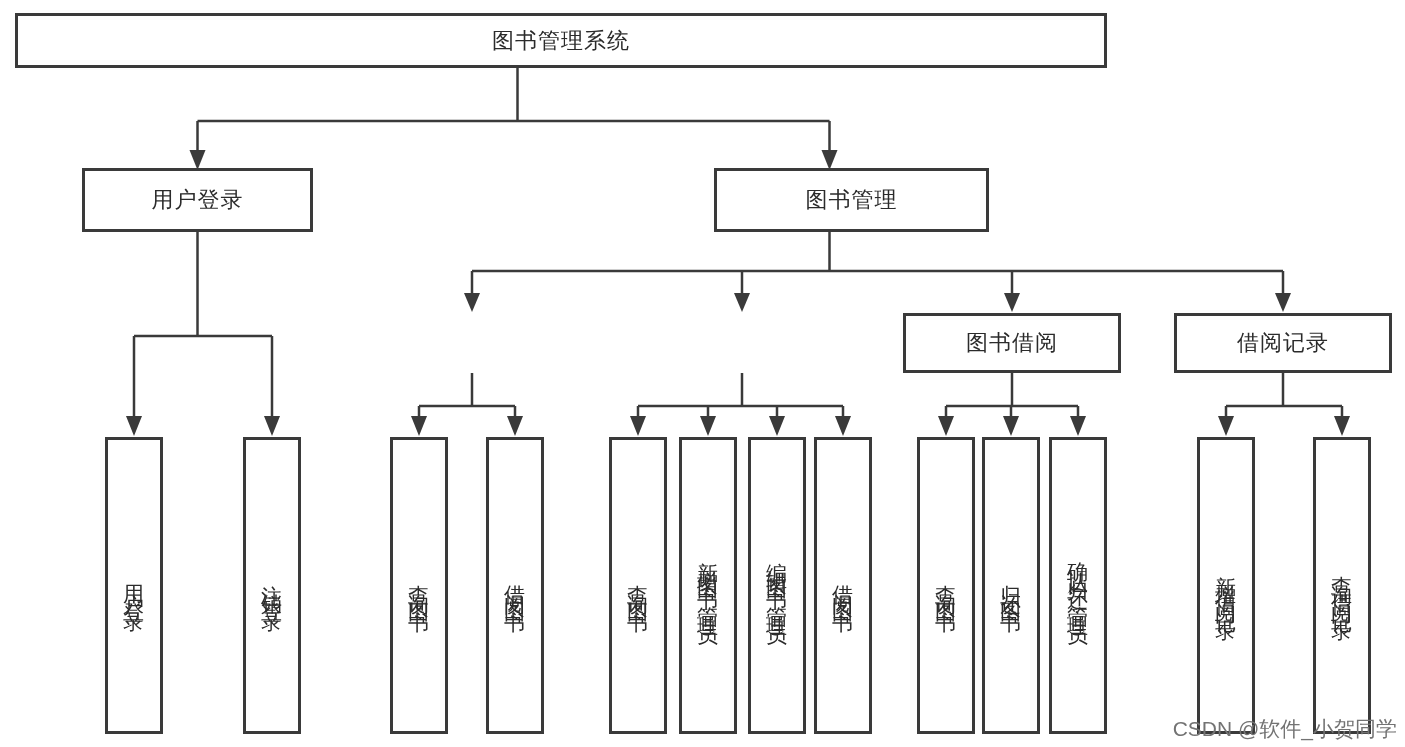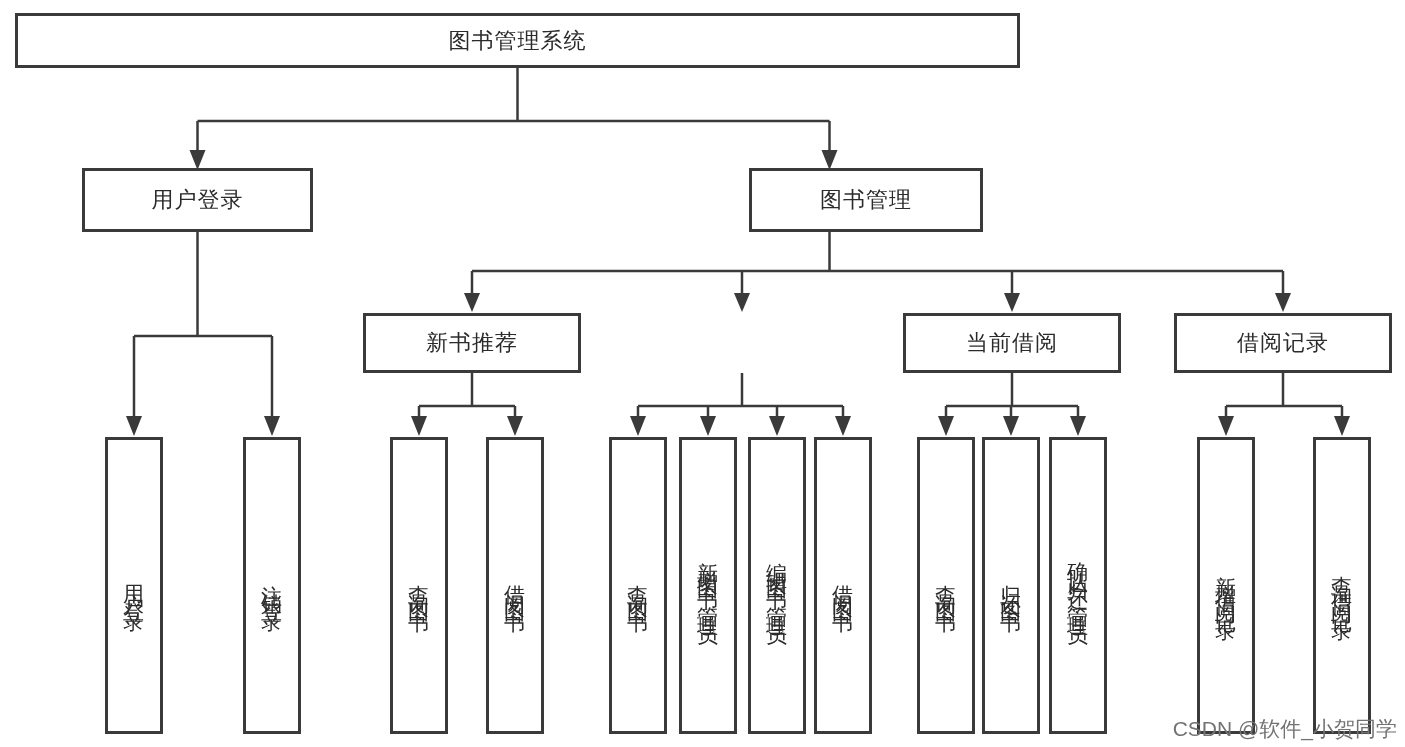--- a/index.html
+++ b/index.html
@@ -41,23 +41,23 @@
     letter-spacing: 1px;
     white-space: nowrap;
   }
   .vlabel {
     writing-mode: vertical-rl;
     text-orientation: mixed;
     font-size: 21px;
     letter-spacing: 9px;
     line-height: 1;
   }
-  .root-box   { left: 15px;  top: 13px;  width: 1005px; height: 55px; }
+  .root-box   { left: 15px;  top: 13px;  width: 1092px; height: 55px; }
   .l2a        { left: 82px;  top: 168px; width: 231px;  height: 64px; }
-  .l2b        { left: 749px; top: 168px; width: 234px;  height: 64px; }
+  .l2b        { left: 714px; top: 168px; width: 275px;  height: 64px; }
   .l3         { top: 313px;  width: 218px; height: 60px; }
   .l3a { left: 363px; }
   .l3b { left: 633px; }
   .l3c { left: 903px; }
   .l3d { left: 1174px; }
   .leaf       { top: 437px;  width: 58px; height: 297px; }
   .leaf-1  { left: 105px; }
   .leaf-2  { left: 243px; }
   .leaf-3  { left: 390px; }
   .leaf-4  { left: 486px; }
@@ -165,25 +165,22 @@
     <span class="hlabel">图书管理系统</span>
   </div>
 
   <div class="box l2a">
     <span class="hlabel">用户登录</span>
   </div>
   <div class="box l2b">
     <span class="hlabel">图书管理</span>
   </div>
 
-  <div class="box l3 l3a">
-    <span class="hlabel">新书推荐</span>
-  </div>
   <div class="box l3 l3c">
-    <span class="hlabel">当前借阅</span>
+    <span class="hlabel">图书借阅</span>
   </div>
   <div class="box l3 l3d">
     <span class="hlabel">借阅记录</span>
   </div>
 
   <div class="box leaf leaf-1">
     <span class="vlabel">用户登录</span>
   </div>
   <div class="box leaf leaf-2">
     <span class="vlabel">注销登录</span>

